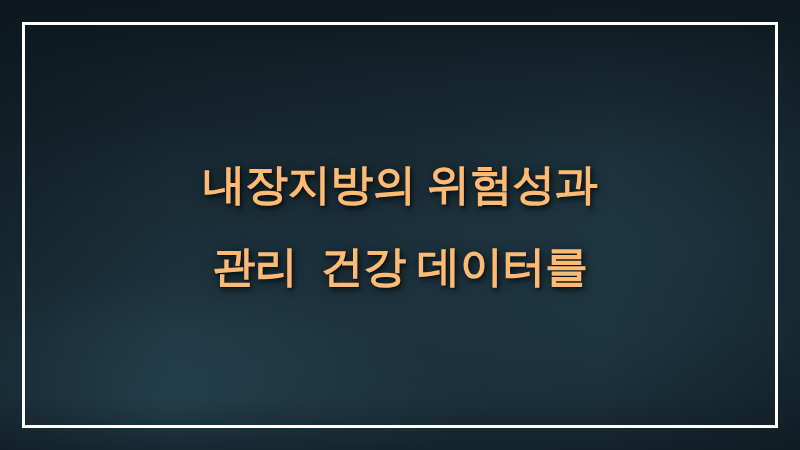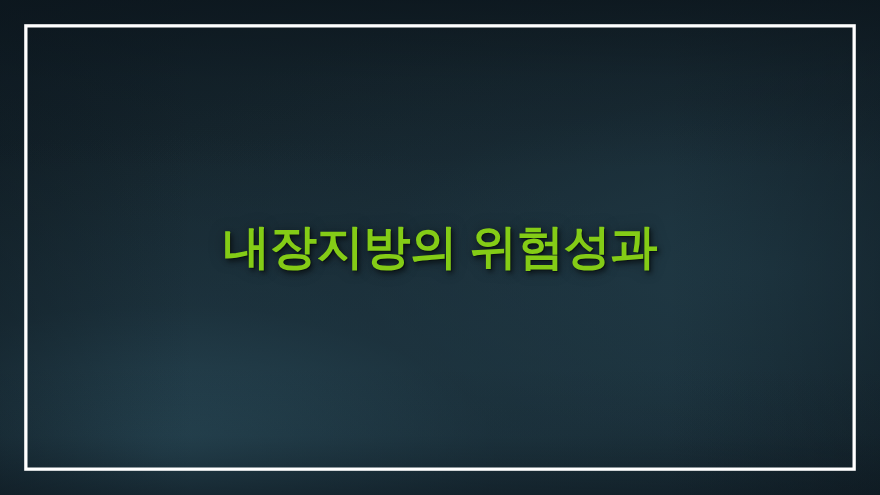--- a/index.html
+++ b/index.html
@@ -70,21 +70,21 @@
     align-items: center;
     justify-content: center;
     padding: 0 60px;
     box-sizing: border-box;
   }
 
   .title-line {
     display: block;
     width: 100%;
     text-align: center;
-    color: #84cc16;
+    color: #fdba74;
     font-size: 43px;
     font-weight: 700;
     line-height: 82px;
     letter-spacing: -0.4px;
     white-space: pre;
     text-shadow:
       2px 3px 5px rgba(0,0,0,0.55),
       0 0 14px rgba(0,0,0,0.35),
       1px 1px 0 rgba(0,0,0,0.30);
   }
@@ -95,15 +95,16 @@
 <div class="thumbnail-card">
 
   <div class="bg-base"></div>
   <div class="bg-darken-top"></div>
   <div class="bg-darken-bottom"></div>
 
   <div class="inset-frame"></div>
 
   <div class="title-block">
     <span class="title-line">내장지방의 위험성과</span>
+    <span class="title-line">관리  건강 데이터를</span>
   </div>
 
 </div>
 
 </body></html>

